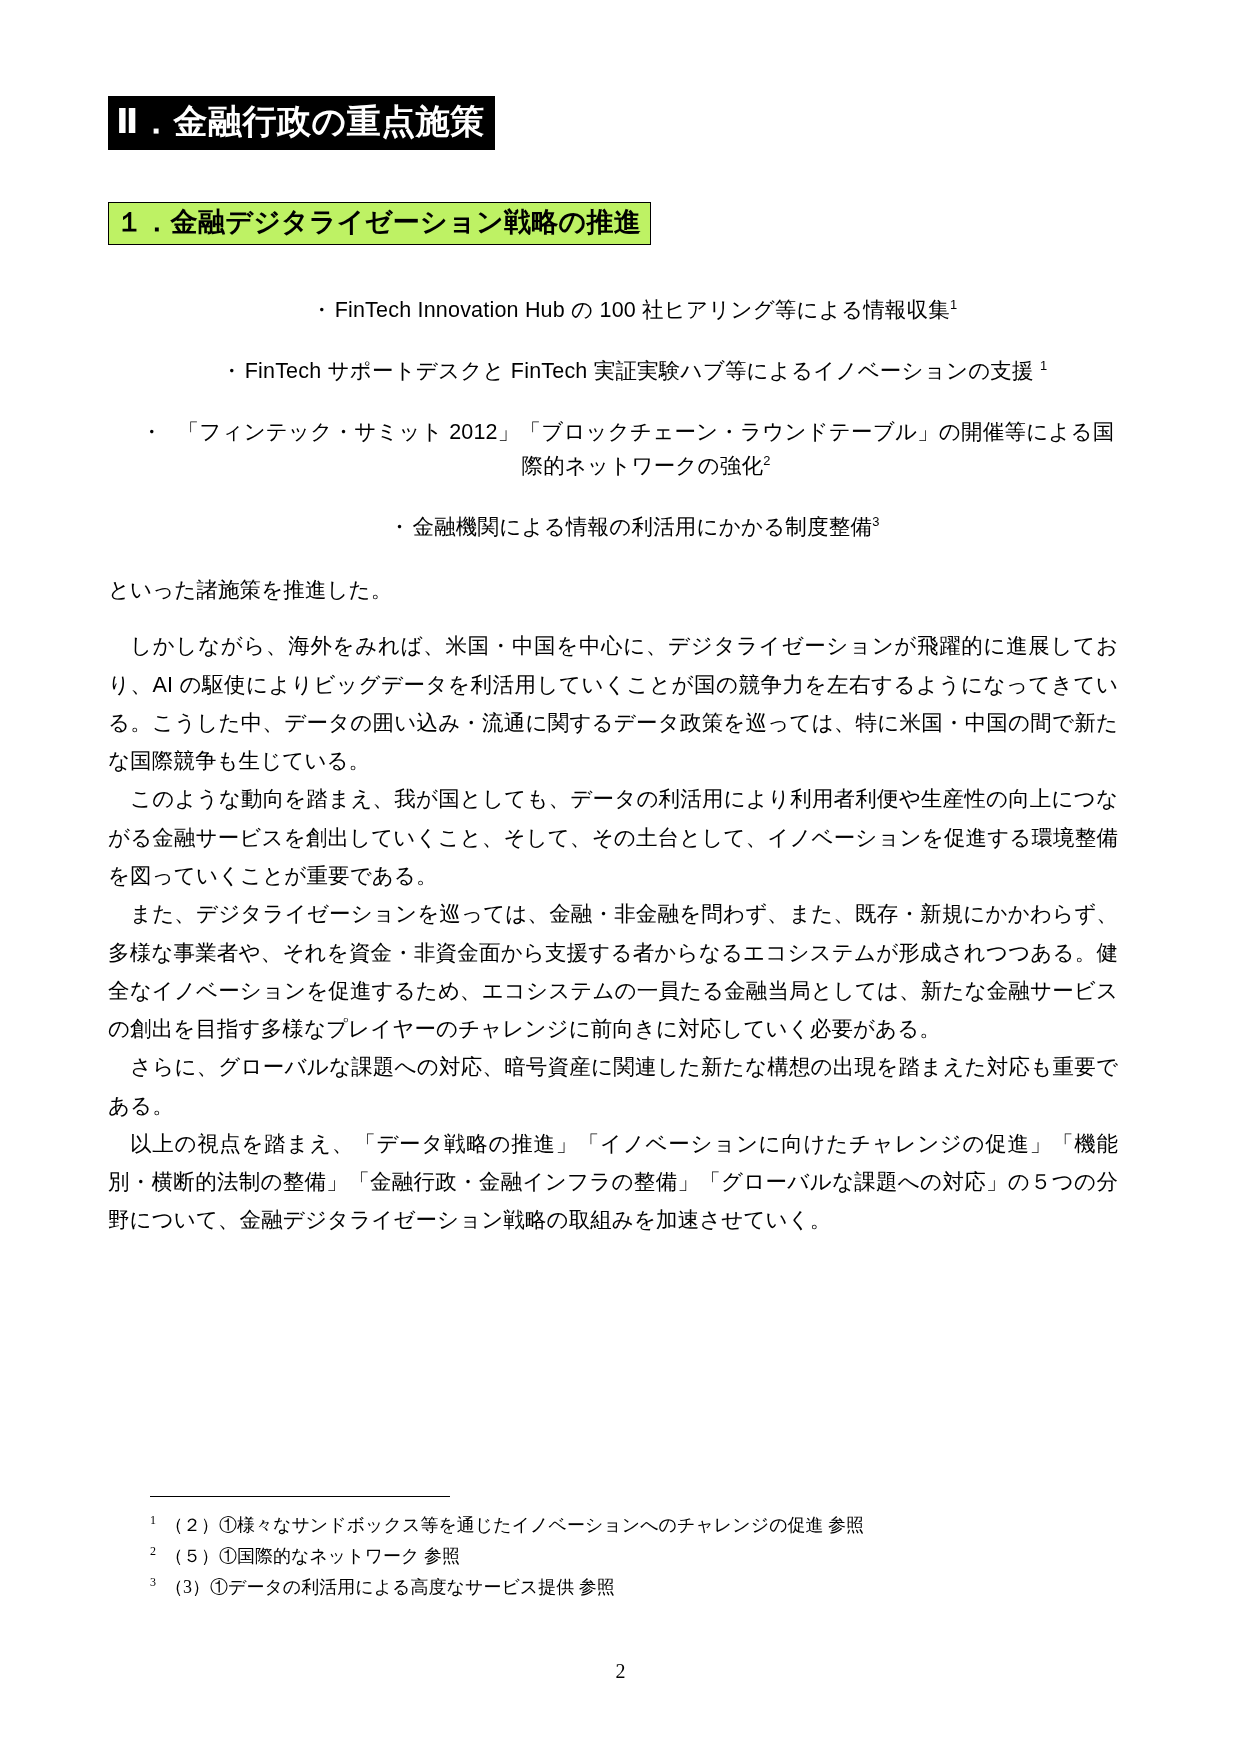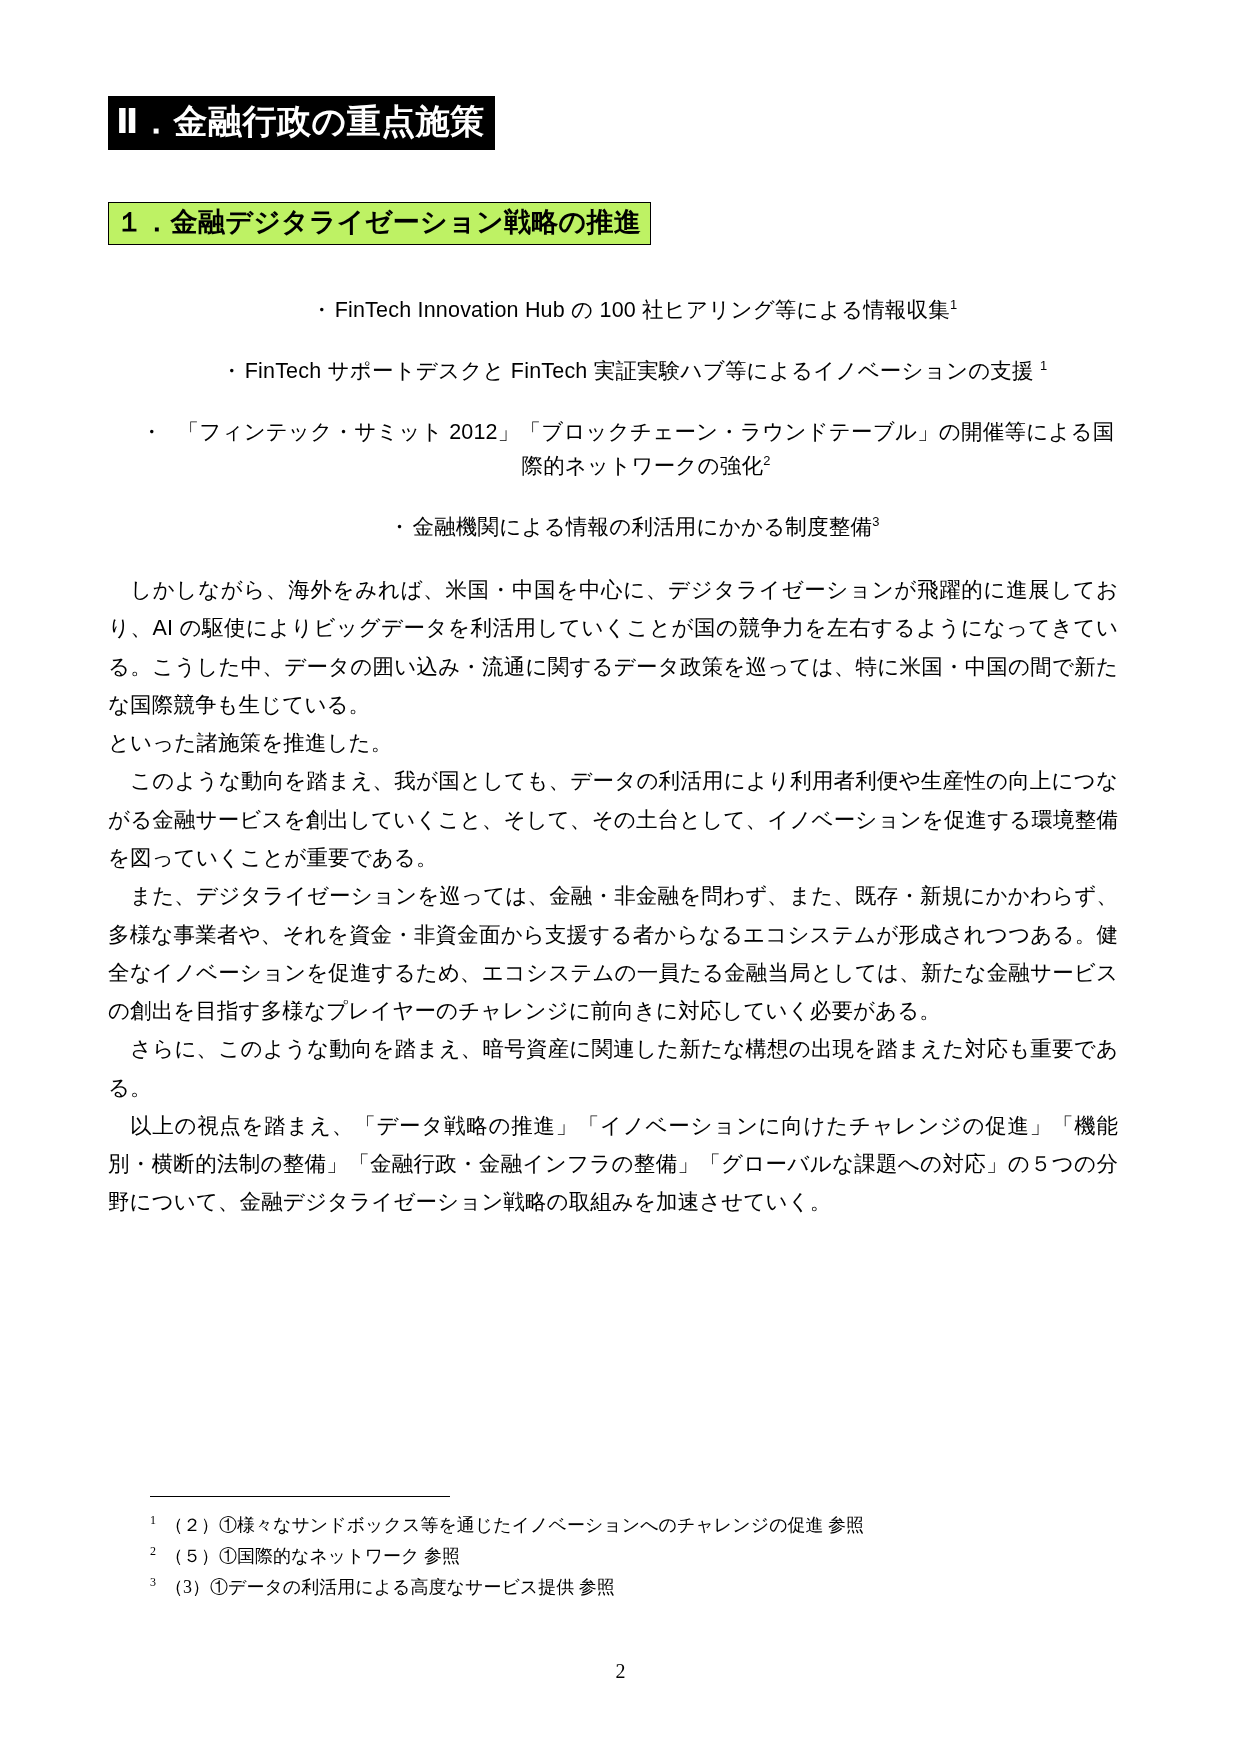--- a/index.html
+++ b/index.html
@@ -162,26 +162,26 @@
     </p>
 
     <p class="bullet wrapped">
       <span class="b-mark">・</span><span class="b-body">「フィンテック・サミット 2012」「ブロックチェーン・ラウンドテーブル」の開催等による国際的ネットワークの強化</span><sup>2</sup>
     </p>
 
     <p class="bullet">
       <span class="b-mark">・</span><span class="b-body">金融機関による情報の利活用にかかる制度整備</span><sup>3</sup>
     </p>
 
+    <p class="para noindent">といった諸施策を推進した。</p>
+
     <p class="para indent gap-before">しかしながら、海外をみれば、米国・中国を中心に、デジタライゼーションが飛躍的に進展しており、AI の駆使によりビッグデータを利活用していくことが国の競争力を左右するようになってきている。こうした中、データの囲い込み・流通に関するデータ政策を巡っては、特に米国・中国の間で新たな国際競争も生じている。</p>
-
-    <p class="para noindent">といった諸施策を推進した。</p>
     <p class="para indent">このような動向を踏まえ、我が国としても、データの利活用により利用者利便や生産性の向上につながる金融サービスを創出していくこと、そして、その土台として、イノベーションを促進する環境整備を図っていくことが重要である。</p>
     <p class="para indent">また、デジタライゼーションを巡っては、金融・非金融を問わず、また、既存・新規にかかわらず、多様な事業者や、それを資金・非資金面から支援する者からなるエコシステムが形成されつつある。健全なイノベーションを促進するため、エコシステムの一員たる金融当局としては、新たな金融サービスの創出を目指す多様なプレイヤーのチャレンジに前向きに対応していく必要がある。</p>
-    <p class="para indent">さらに、このような動向を踏まえ、暗号資産に関連した新たな構想の出現を踏まえた対応も重要である。</p>
+    <p class="para indent">さらに、グローバルな課題への対応、暗号資産に関連した新たな構想の出現を踏まえた対応も重要である。</p>
     <p class="para indent">以上の視点を踏まえ、「データ戦略の推進」「イノベーションに向けたチャレンジの促進」「機能別・横断的法制の整備」「金融行政・金融インフラの整備」「グローバルな課題への対応」の５つの分野について、金融デジタライゼーション戦略の取組みを加速させていく。</p>
 
   </div>
 
   <div class="footnotes">
     <div class="fn-rule"></div>
 
     <p class="fn-line">
       <span class="fn-num">1</span><span>（２）①様々なサンドボックス等を通じたイノベーションへのチャレンジの促進 参照</span>
     </p>

